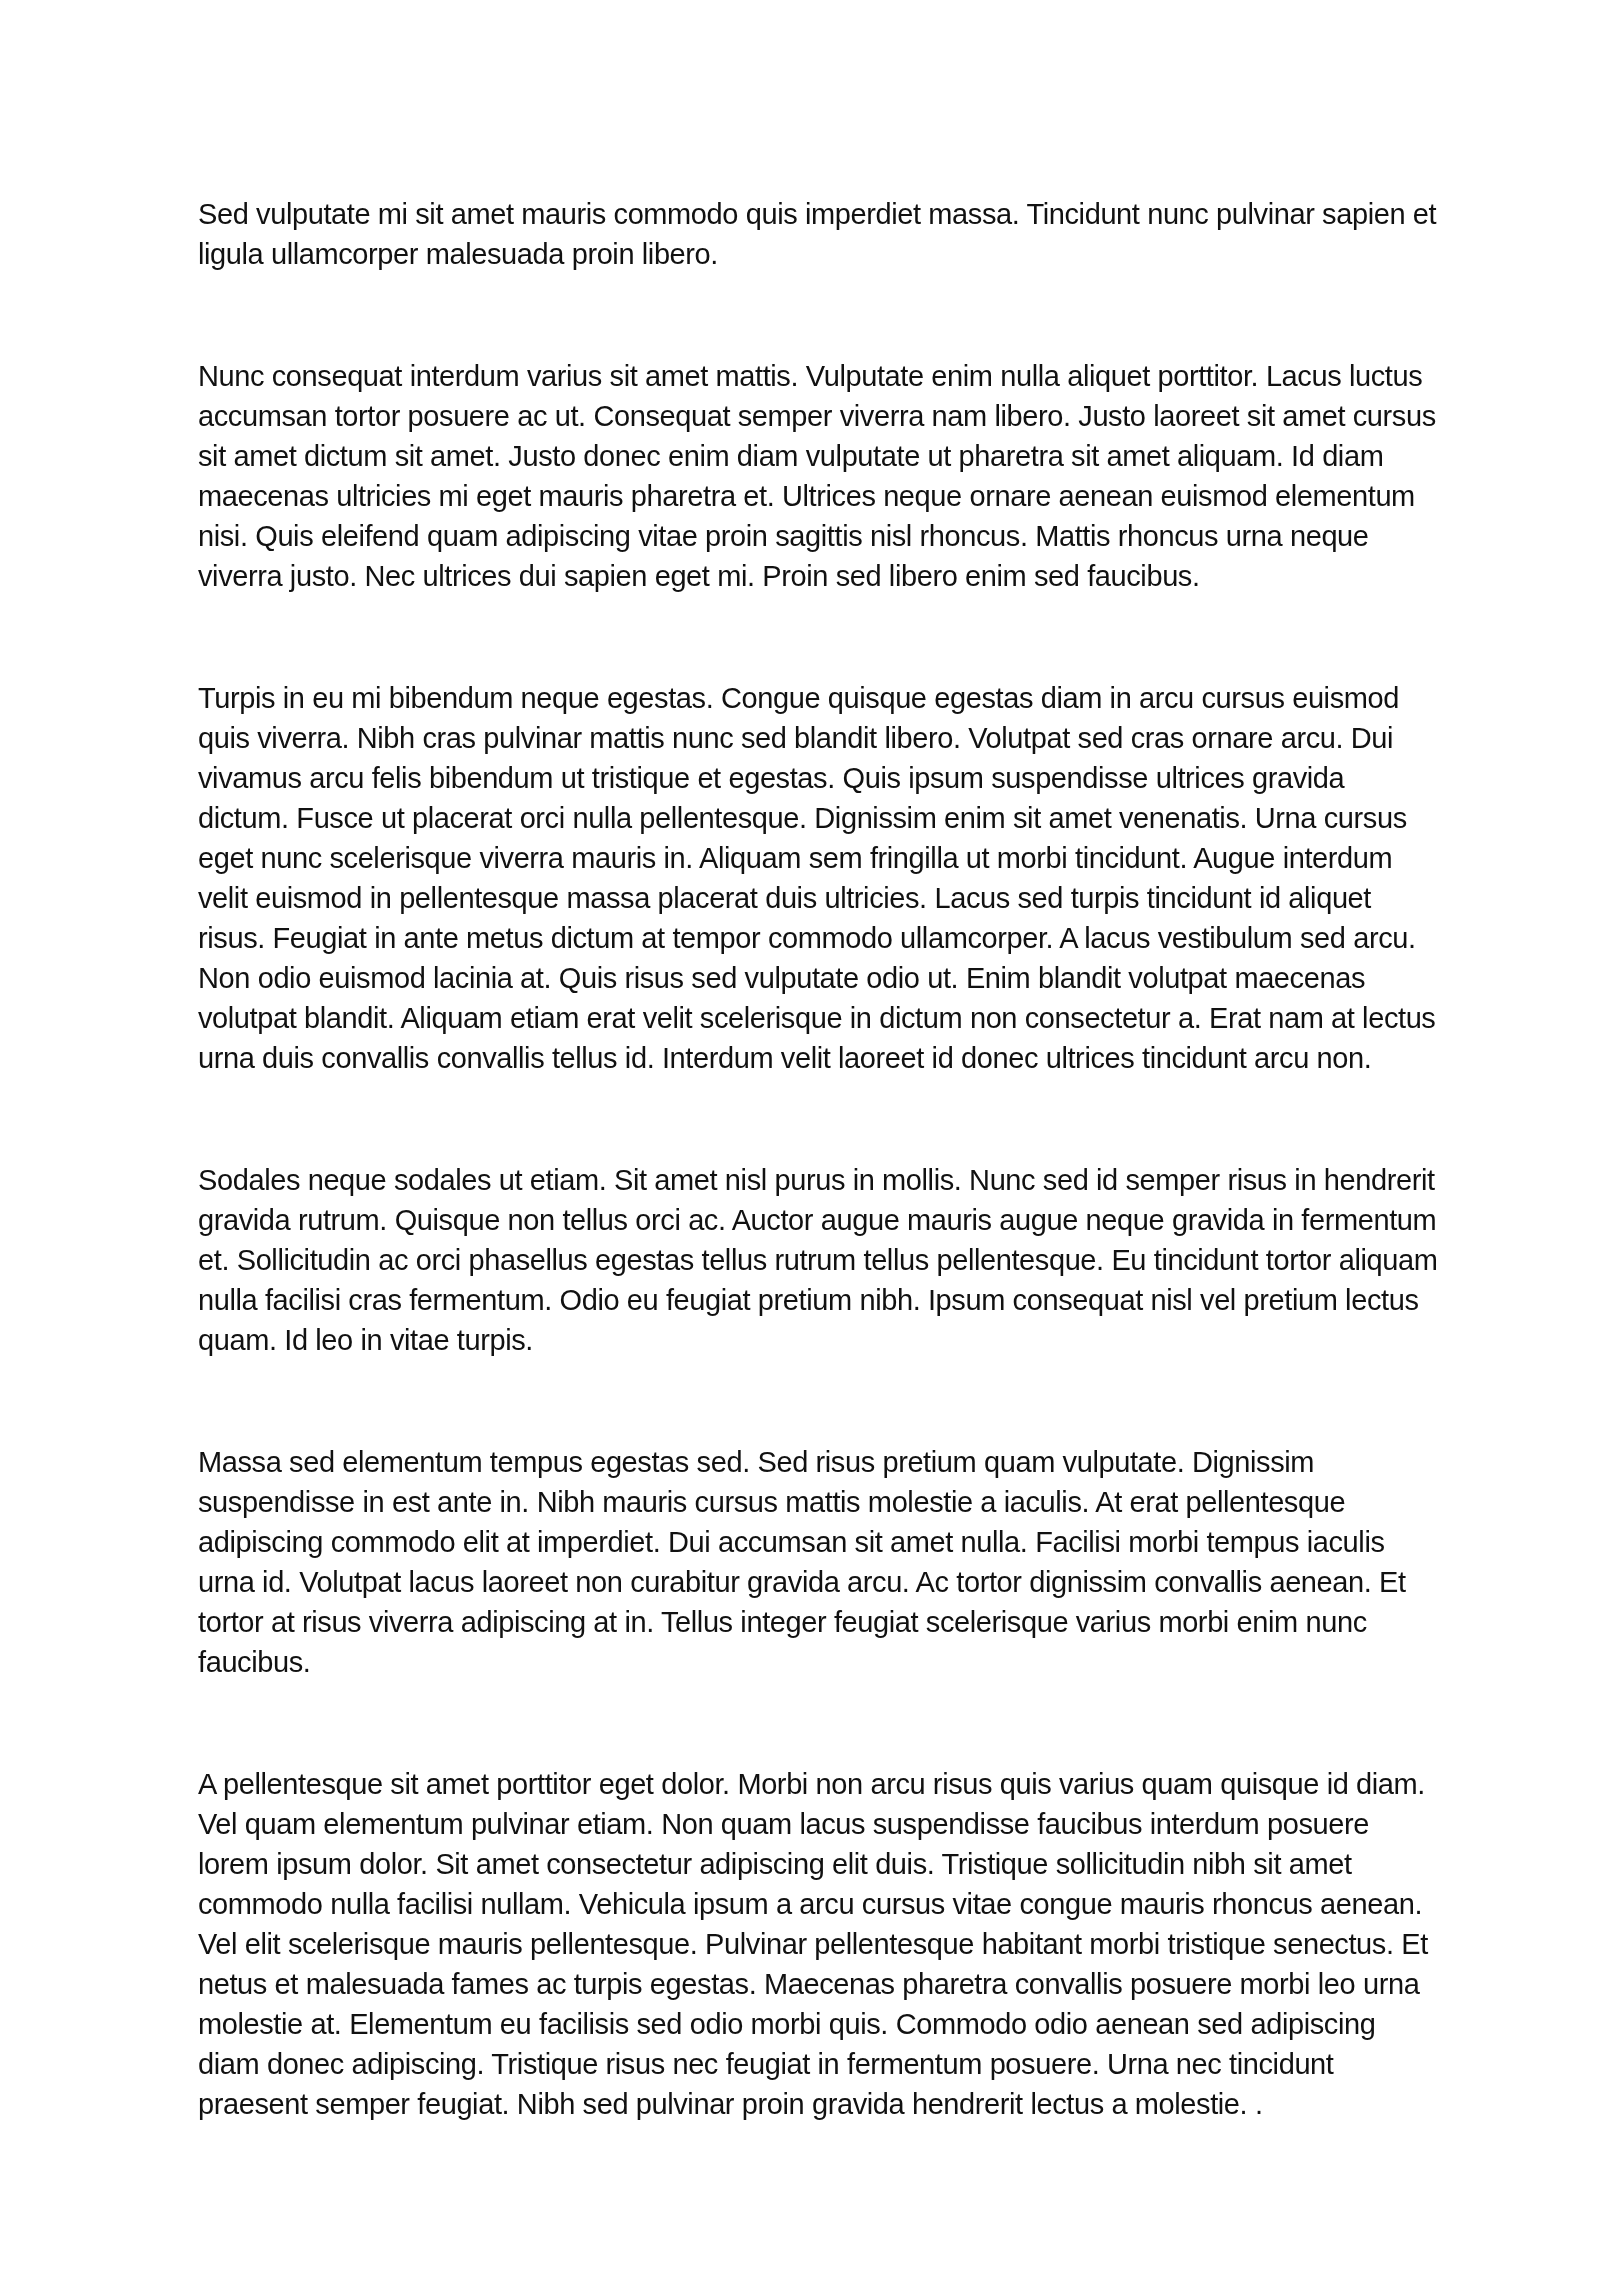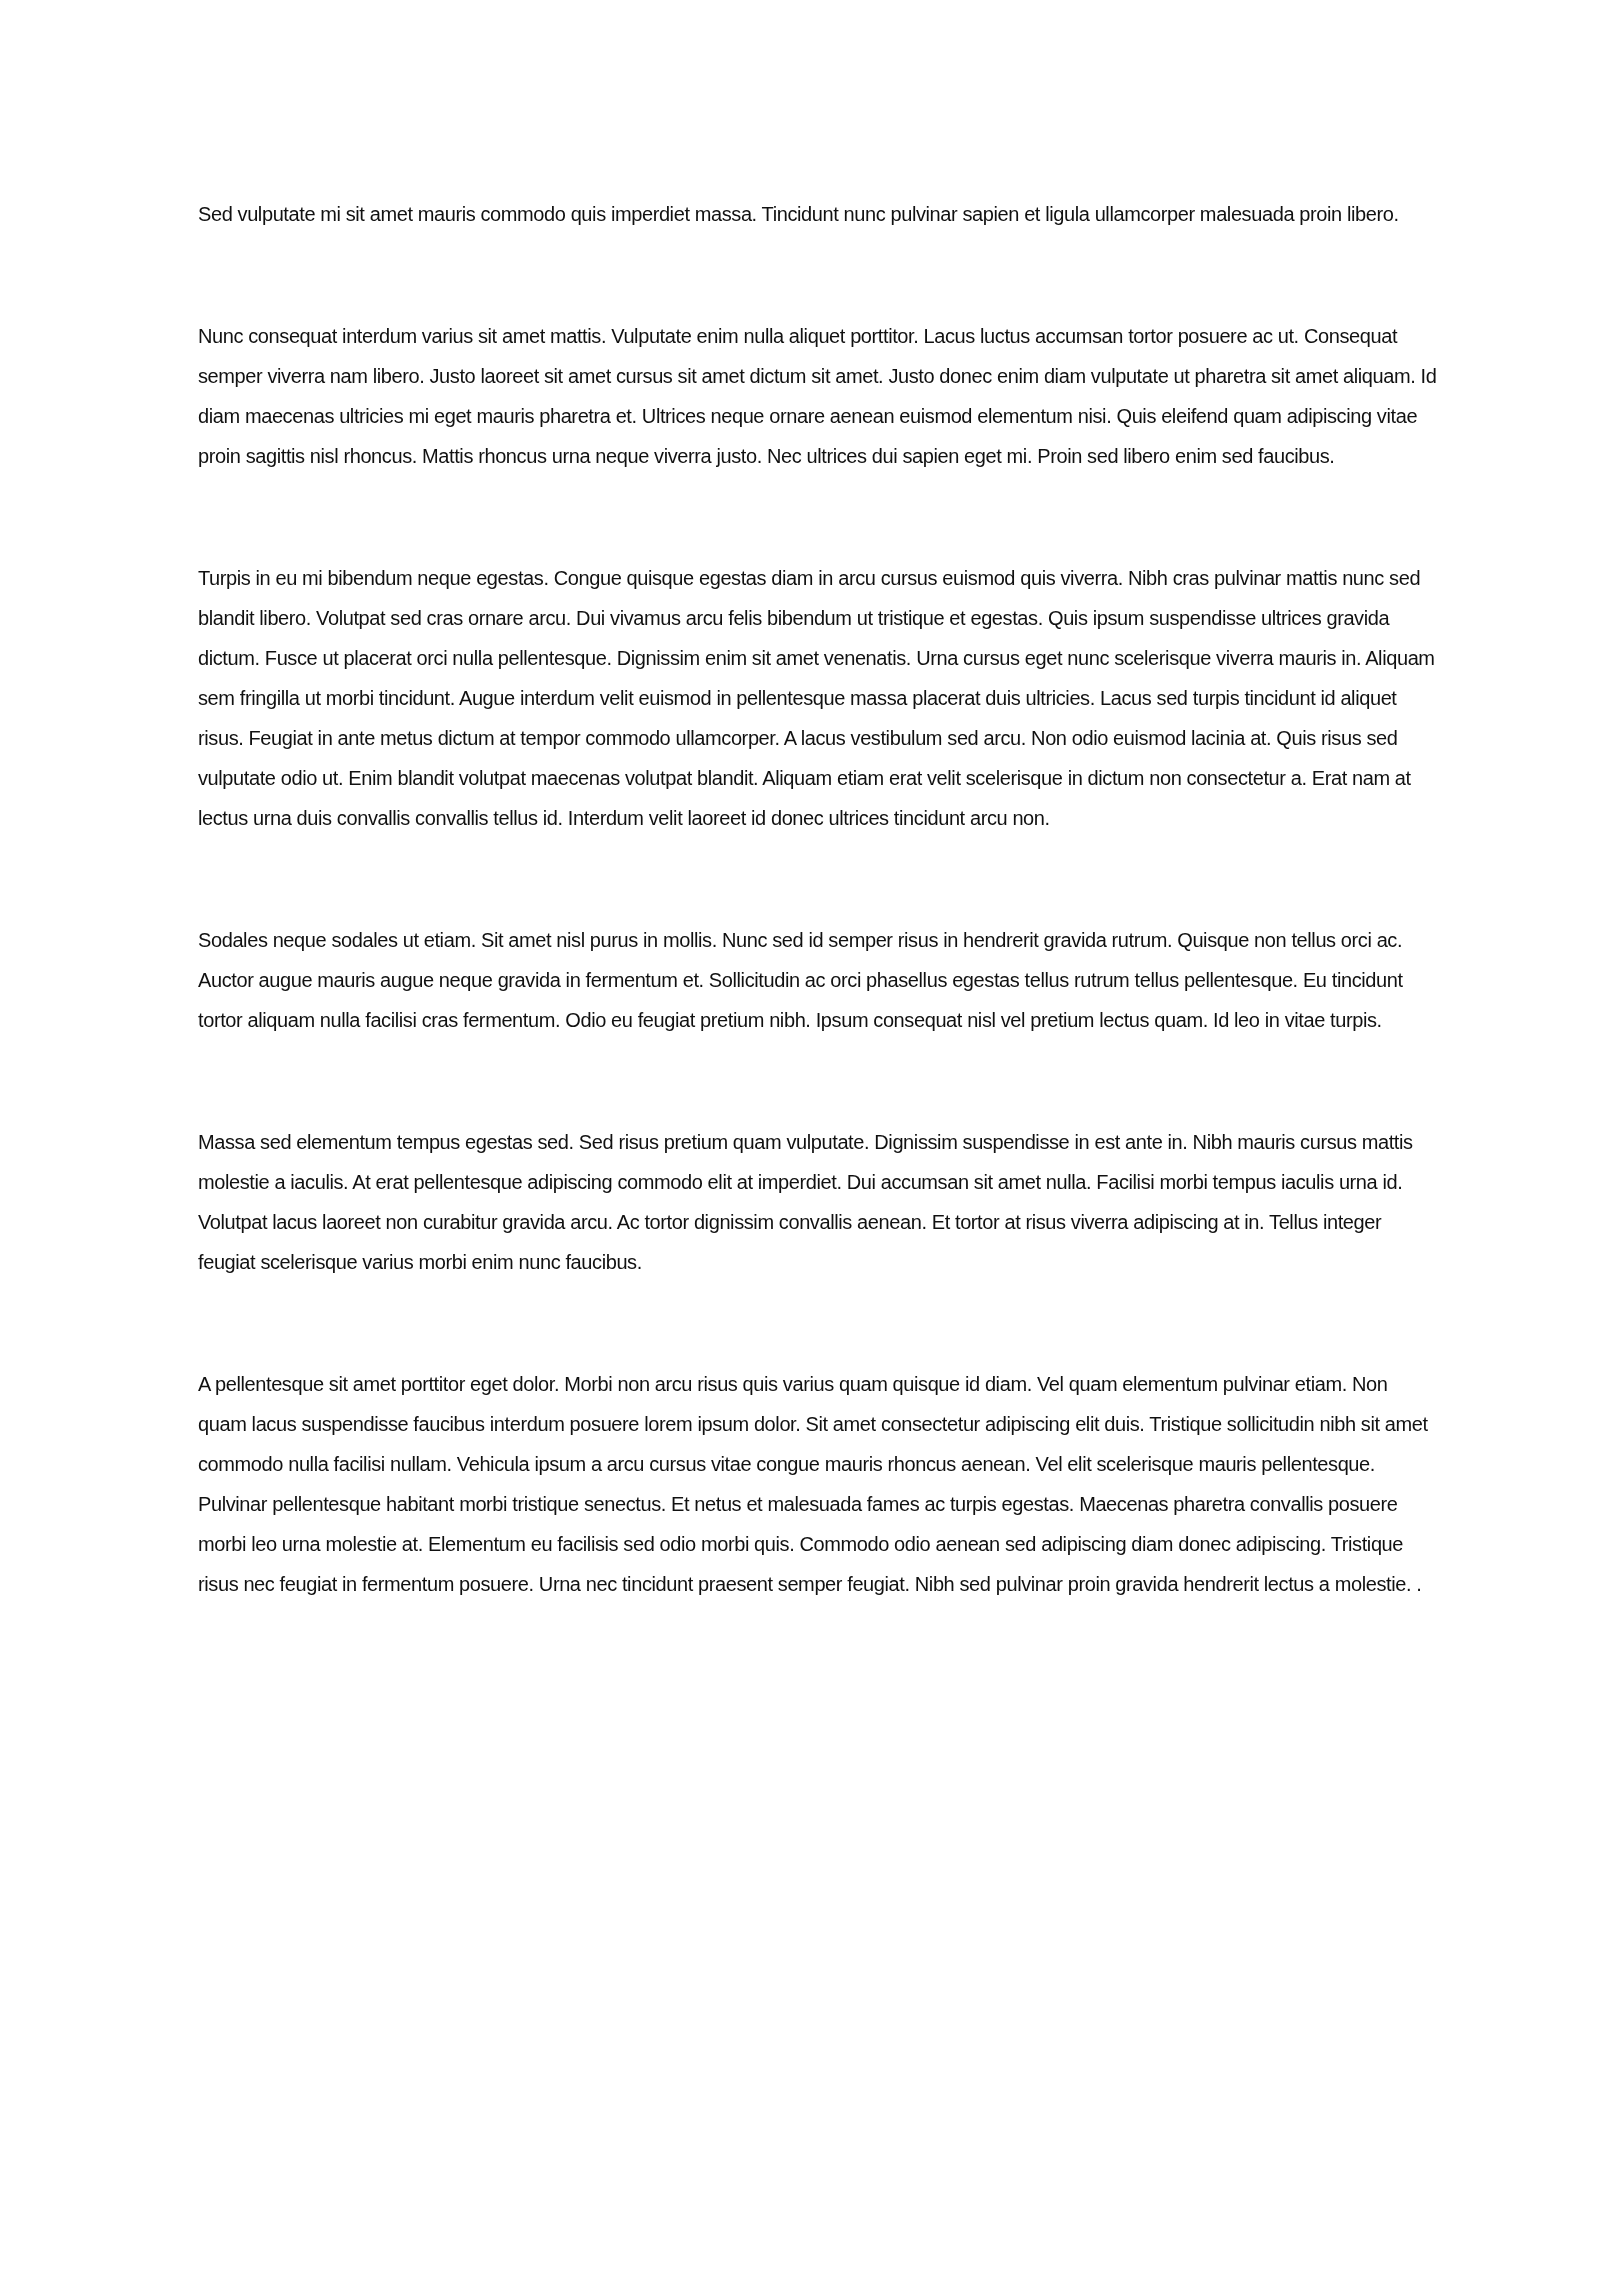--- a/index.html
+++ b/index.html
@@ -3,21 +3,21 @@
 <meta charset="utf-8">
 <style>
   html, body { margin: 0; padding: 0; background: #ffffff; }
   body { width: 1623px; height: 2295px; position: relative; overflow: hidden; }
   .page {
     position: absolute; left: 0; top: 0; width: 1623px; height: 2295px; background: #ffffff;
   }
   .content {
     position: absolute; left: 198px; top: 194px; width: 1243px;
     font-family: "Liberation Sans", sans-serif;
-    font-size: 20px; line-height: 40px; color: #111111;
+    font-size: 29px; line-height: 40px; color: #111111;
     letter-spacing: -0.4px;
   }
   .para { margin: 0 0 82px 0; white-space: normal; }
 </style>
 </head>
 <body>
 
 <div class="page">
   <div class="content">
     <p class="para">Sed vulputate mi sit amet mauris commodo quis imperdiet massa. Tincidunt nunc pulvinar sapien et ligula ullamcorper malesuada proin libero.</p>

